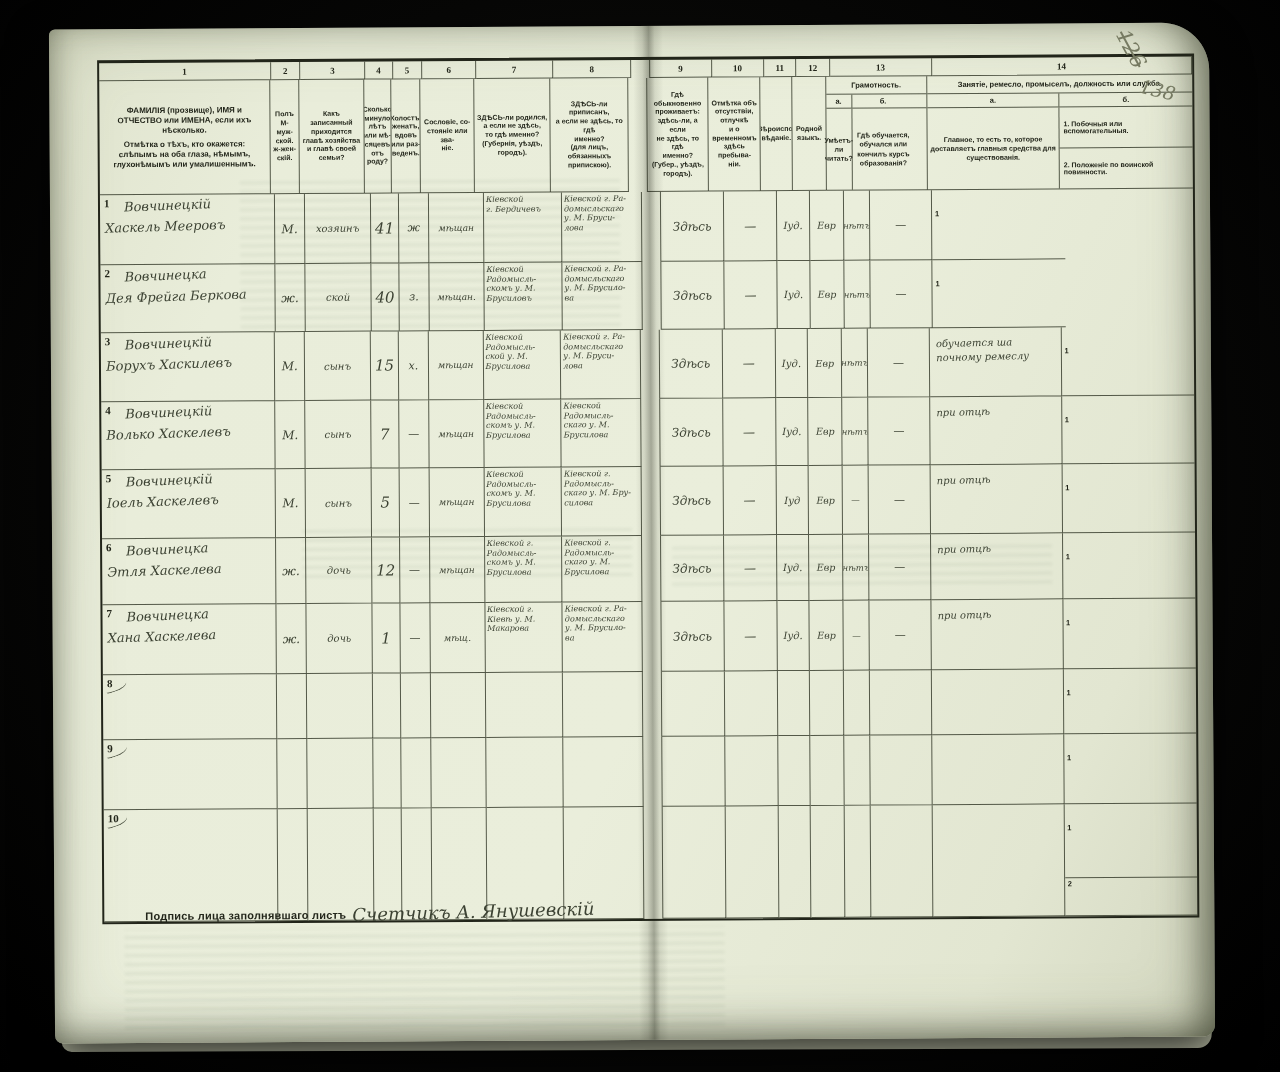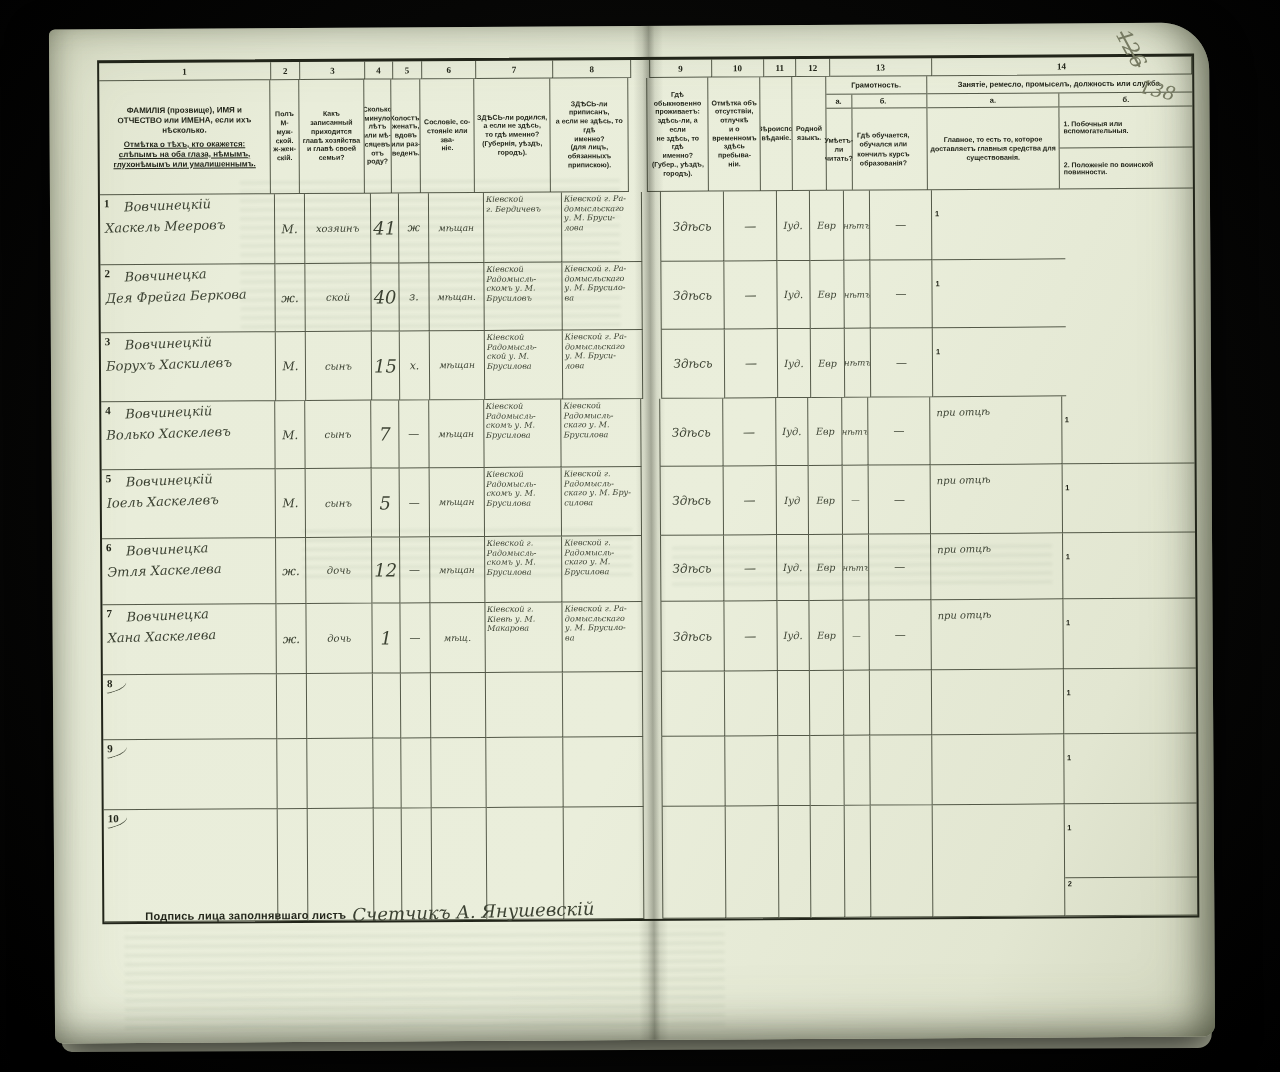--- a/index.html
+++ b/index.html
@@ -35,21 +35,21 @@
   .c12{width:34px}.c13a{width:26px}.c13b{width:62px}.c14a{width:132px}.c14b{width:133px}
   .c13span{width:104px}.c14span{width:265px}
   
   .hnum{height:18px}
   .hnum .cell{display:flex;align-items:center;justify-content:center;
     font-size:9px;font-weight:bold;color:#23261b;font-family:"Liberation Serif",serif;}
   .hdesc{height:114px}
   .hd{display:flex;align-items:center;justify-content:center;text-align:center;
     font-size:7px;font-weight:bold;color:#23261b;line-height:1.25;padding:2px;}
   .hd1{flex-direction:column;font-size:8px;padding:3px 6px;}
-  .hd1 .p2{margin-top:4px;text-decoration:underline;}
+  .hd1 .p2{margin-top:4px;}
   .hblock{display:flex;flex-direction:column;border-right:1px solid rgba(42,47,32,.78);
     border-bottom:1px solid rgba(42,47,32,.78);box-sizing:border-box;}
   .hblock .title{height:17px;display:flex;align-items:center;justify-content:center;
     font-size:7.5px;font-weight:bold;color:#23261b;border-bottom:1px solid rgba(42,47,32,.78);}
   .hblock .letters{display:flex;height:13px;border-bottom:1px solid rgba(42,47,32,.78);}
   .hblock .letters div{display:flex;align-items:center;justify-content:center;font-size:7.5px;
     font-weight:bold;color:#23261b;box-sizing:border-box;}
   .hblock .texts{display:flex;flex:1;}
   .hblock .texts .tcell{box-sizing:border-box;display:flex;align-items:center;justify-content:center;
     text-align:center;font-size:7px;font-weight:bold;color:#23261b;line-height:1.3;padding:2px;}
@@ -57,21 +57,21 @@
   .side-split{display:flex;flex-direction:column;flex:1;}
   .side-split .half{flex:1;display:flex;align-items:center;text-align:left;
     font-size:7px;font-weight:bold;color:#23261b;padding:2px 4px;box-sizing:border-box;}
   .side-split .half.first{border-bottom:1px solid rgba(42,47,32,.78);}
   
   .r1{height:70px}.r2{height:68px}.r3{height:69px}.r4{height:68px}.r5{height:69px}
   .r6{height:66px}.r7{height:70px}.r8{height:65px}.r9{height:70px}.r10{height:112px}
   .hw{font-family:"DejaVu Serif",serif;font-style:italic;color:#3c4233;}
   .hwc{display:flex;align-items:center;justify-content:center;
     font-family:"DejaVu Serif",serif;font-style:italic;color:#3c4233;}
-  .cell.c2.hwc{font-size:12px}.cell.c3.hwc{font-size:10px}.cell.c4.hwc{font-size:18px}
+  .cell.c2.hwc{font-size:12px}.cell.c3.hwc{font-size:10px}.cell.c4.hwc{font-size:15px}
   .cell.c5.hwc{font-size:11px}.cell.c6.hwc{font-size:9px}
   .cell.c9.hwc{font-size:12px}.cell.c10.hwc{font-size:12px}
   .cell.c11.hwc{font-size:10px}.cell.c12.hwc{font-size:9.5px}
   .cell.c13a.hwc{font-size:8.5px}.cell.c13b.hwc{font-size:11px}
   .place{font-family:"DejaVu Serif",serif;font-style:italic;color:#3c4233;
     font-size:8px;line-height:1.2;padding:2px 2px;display:block;}
   .occ{font-family:"DejaVu Serif",serif;font-style:italic;color:#3c4233;
     font-size:10px;line-height:1.35;padding:8px 4px 0 6px;display:block;transform:rotate(-1deg);}
   .rownum{position:absolute;left:4px;top:2px;font-size:11px;font-weight:bold;color:#23261b;
     font-family:"Liberation Serif",serif;z-index:2;}
@@ -303,20 +303,22 @@
 домысльскаго
 у. М. Бруси-
 лова</span></div>
     <div class="cell cgap"></div>
     <div class="cell c9  hwc">Здѣсь</div>
     <div class="cell c10 hwc">—</div>
     <div class="cell c11 hwc">Іуд.</div>
     <div class="cell c12 hwc">Евр</div>
     <div class="cell c13a hwc">нѣтъ</div>
     <div class="cell c13b hwc">—</div>
+    <div class="cell c14a"><span class="occ">обучается ша
+почному ремеслу</span></div>
     <div class="cell c14b" style="border-right:none;">
       <div class="subwrap">
         <div class="subcell first">
           <span class="subnum">1</span>
           <span class="subtext"></span>
         </div>
         
       </div>
     </div>
   </div>

